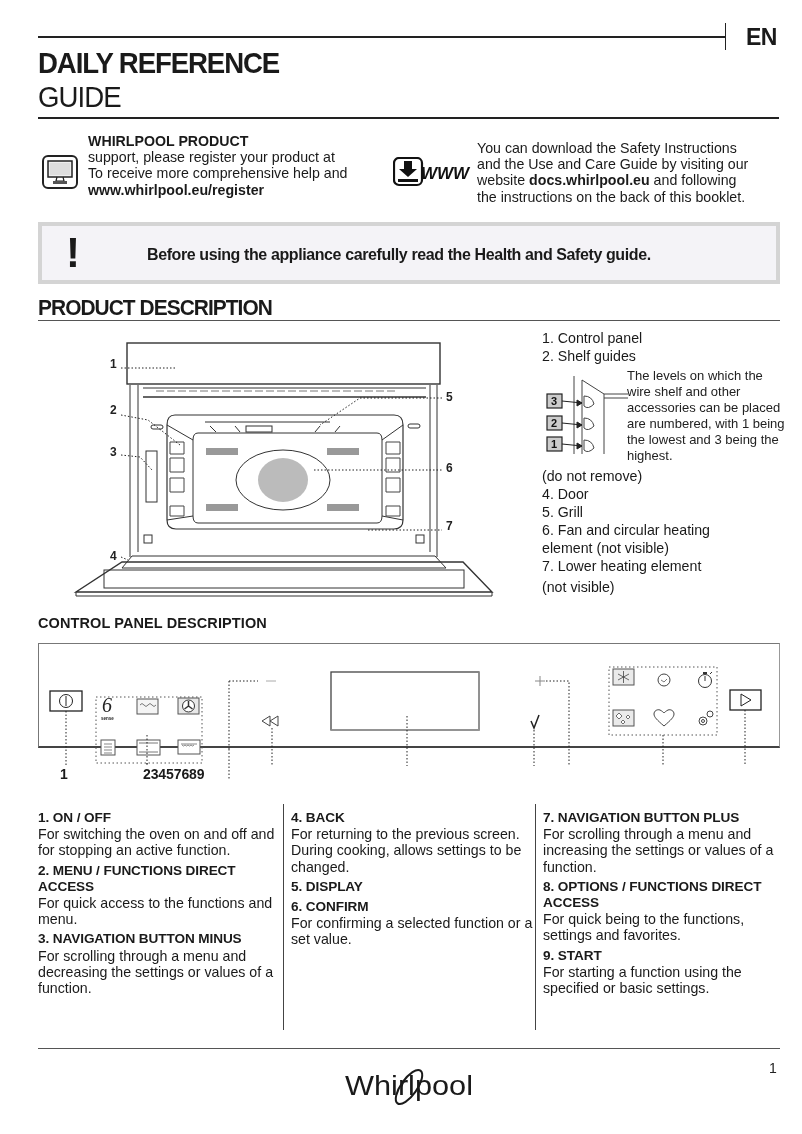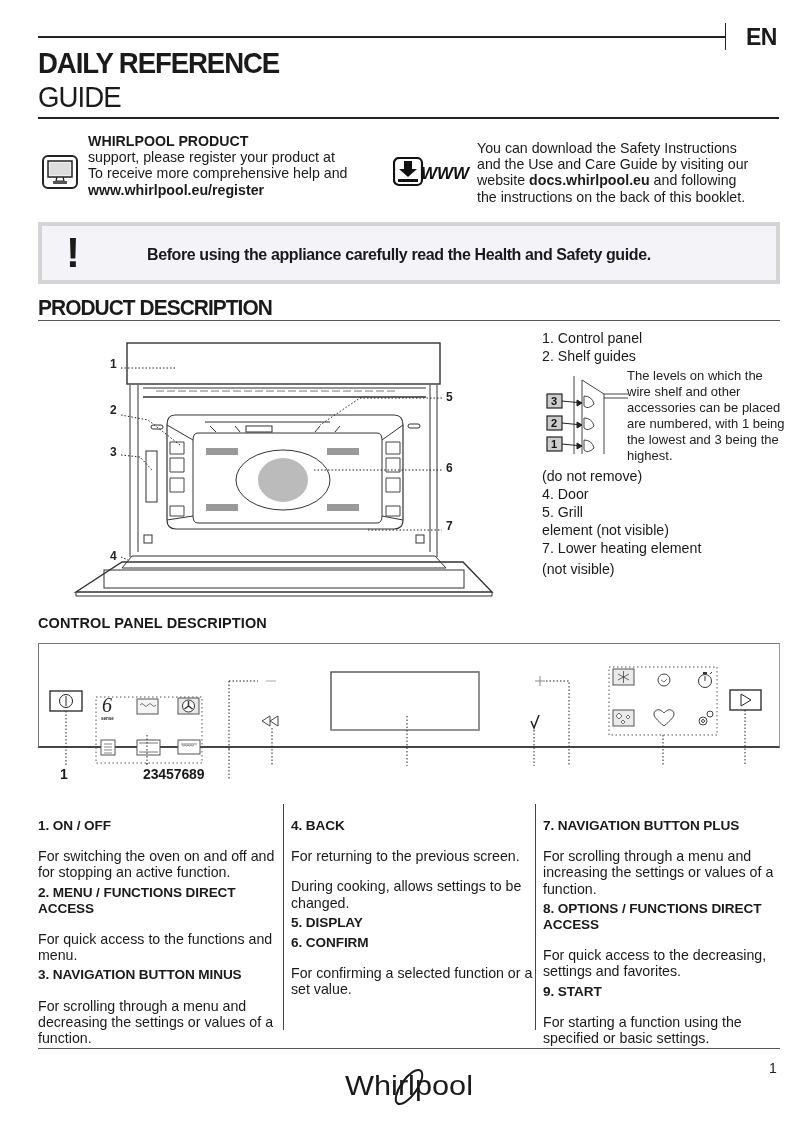--- a/index.html
+++ b/index.html
@@ -40,22 +40,22 @@
 
   
   .cp-title { left: 38px; top: 615px; font-size: 14.5px; font-weight: bold; letter-spacing: 0.1px; }
   .panel { left: 38px; top: 643px; width: 742px; height: 105px; border: 1px solid #777; border-bottom: 2px solid #444; border-right: 1px solid #999; }
   .panel-svg { left: 30px; top: 640px; width: 772px; height: 150px; }
   .cp-num { top: 766px; font-size: 14px; font-weight: bold; }
 
   
   .col { top: 802px; width: 244px; font-size: 14.2px; line-height: 16.2px; }
   .col .h { font-weight: bold; font-size: 13.6px; letter-spacing: -0.1px; margin-top: 4px; }
-  .col .h:first-child { margin-top: 16px; }
-  .col p { margin-top: 14px; }
+  .col .h:first-child { margin-top: 8px; }
+  .col p { margin-top: 0; }
   .vdiv { top: 804px; width: 1px; height: 226px; background: #444; }
 
   
   .foot-rule { left: 38px; top: 1048px; width: 742px; height: 1px; background: #555; }
   .page-num { left: 769px; top: 1060px; font-size: 14px; color: #222; }
   .logo { left: 343px; top: 1062px; width: 134px; height: 56px; }
 </style>
 </head>
 <body>
 
@@ -204,20 +204,21 @@
     <text x="5" y="53">2</text>
     <text x="5" y="74">1</text>
   </g>
 </svg>
 <div class="abs shelf-note">The levels on which the wire shelf and other accessories can be placed are numbered, with 1 being the lowest and 3 being the highest.</div>
 
 <div class="abs legend2">
   <div class="sub note">(do not remove)</div>
   <div><span>4.</span> <span>Door</span></div>
   <div><span>5.</span> <span>Grill</span></div>
+  <div><span>6.</span> <span>Fan and circular heating</span></div>
   <div class="sub"><span>element</span> <span class="note">(not visible)</span></div>
   <div><span>7.</span> <span>Lower heating element</span></div>
   <div class="sub note" style="margin-top:3px">(not visible)</div>
 </div>
 
 <div class="abs cp-title">CONTROL PANEL DESCRIPTION</div>
 <div class="abs panel"></div>
 
 <svg class="abs panel-svg" viewBox="0 0 772 150">
 
@@ -326,21 +327,21 @@
   <p>During cooking, allows settings to be changed.</p>
   <div class="h">5. DISPLAY</div>
   <div class="h">6. CONFIRM</div>
   <p>For confirming a selected function or a set value.</p>
 </div>
 <div class="abs vdiv" style="left:535px"></div>
 <div class="abs col" style="left:543px">
   <div class="h">7. NAVIGATION BUTTON PLUS</div>
   <p>For scrolling through a menu and increasing the settings or values of a function.</p>
   <div class="h">8. OPTIONS / FUNCTIONS DIRECT ACCESS</div>
-  <p>For quick access to the decreasing, settings and favorites.</p>
+  <p>For quick being to the functions, settings and favorites.</p>
   <div class="h">9. START</div>
   <p>For starting a function using the specified or basic settings.</p>
 </div>
 
 <div class="abs foot-rule"></div>
 <div class="abs page-num">1</div>
 <svg class="abs logo" viewBox="0 0 134 56">
   <text x="2" y="33" font-family="Liberation Sans, sans-serif" font-size="27" fill="#1a1a1a" textLength="128" lengthAdjust="spacingAndGlyphs">Whirlpool</text>
   <ellipse cx="66" cy="25" rx="8" ry="20" transform="rotate(35 66 25)" fill="none" stroke="#1a1a1a" stroke-width="2"></ellipse>
 </svg>

